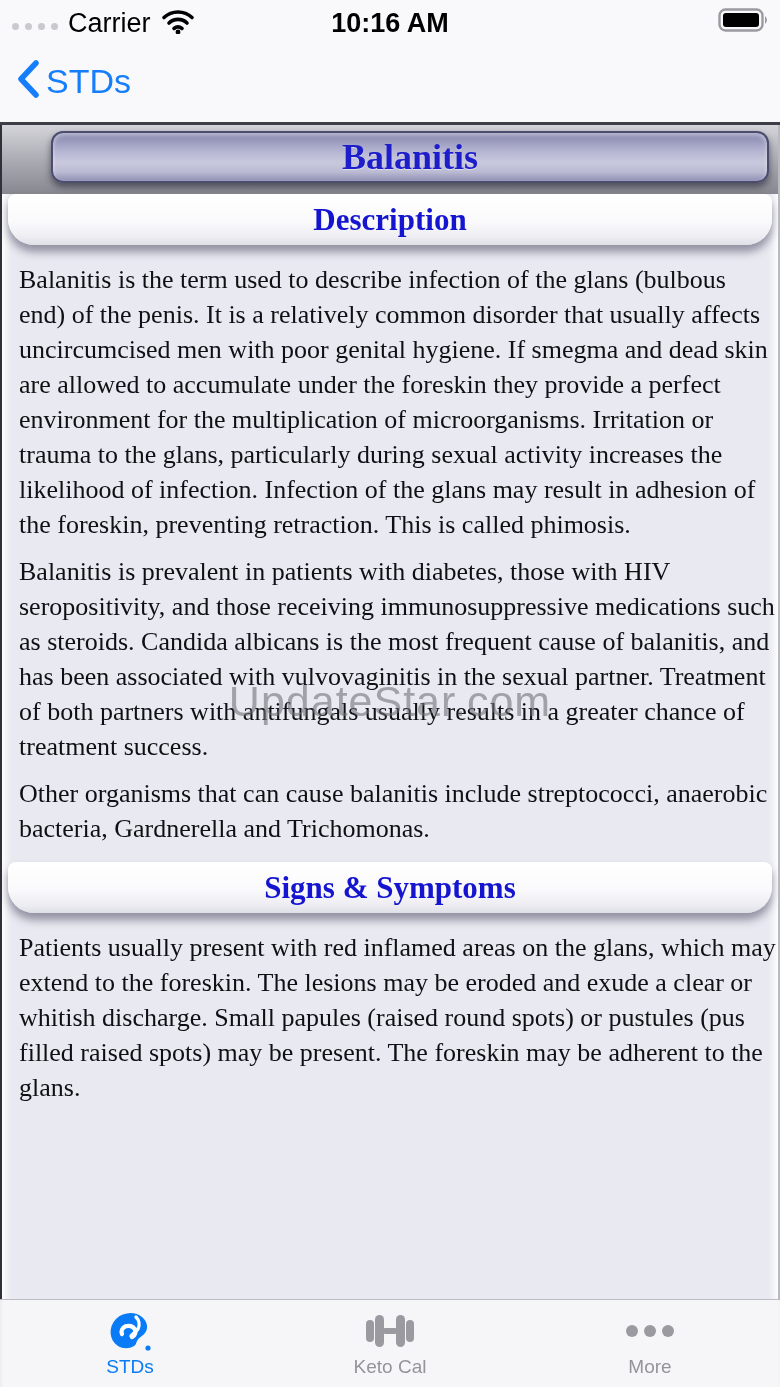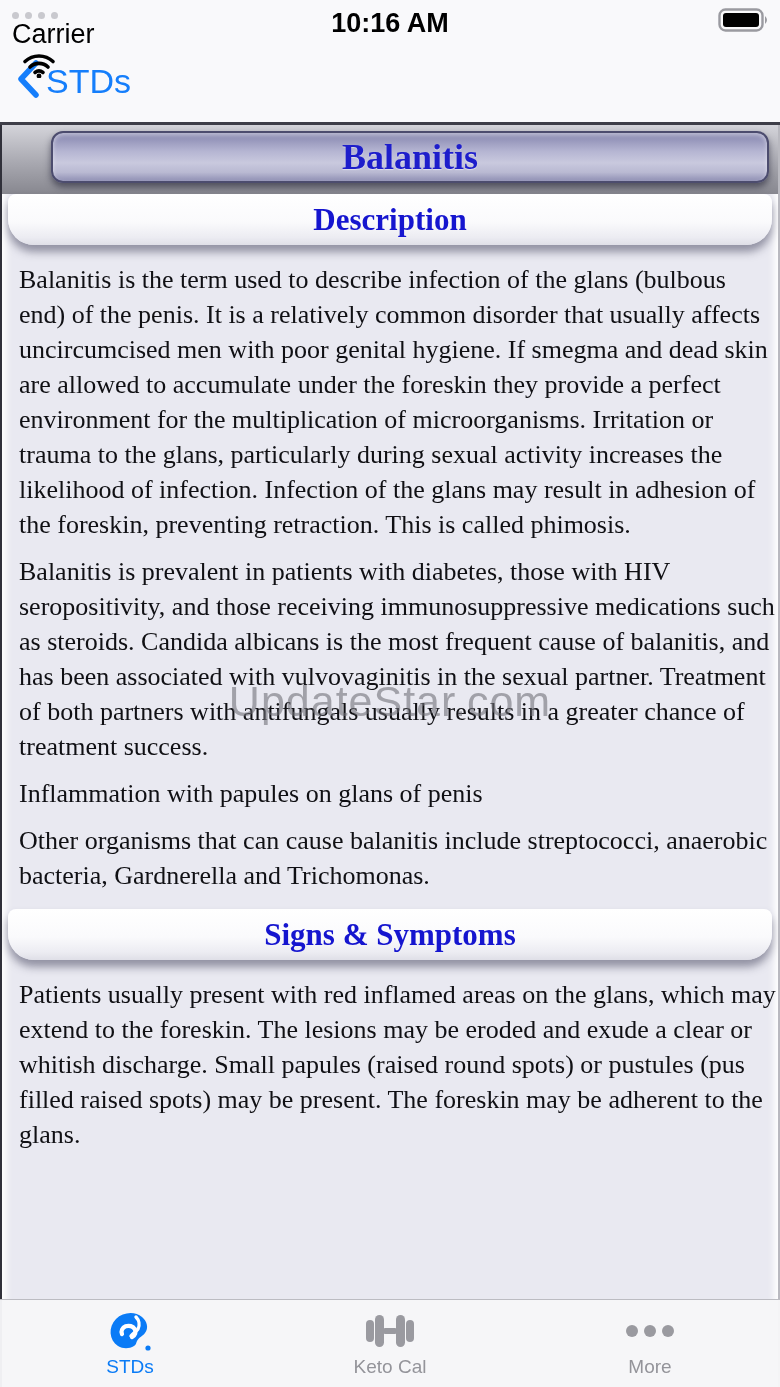--- a/index.html
+++ b/index.html
@@ -7,25 +7,24 @@
   body {
     font-family: "Liberation Sans", sans-serif;
     background: #f9f9fb;
     position: relative;
     -webkit-font-smoothing: antialiased;
   }
 
   
   .status-bar {
     height: 40px;
-    display: flex; align-items: flex-start;
+    display: flex; align-items: center;
     padding: 6px 12px 0 12px;
     font-size: 26px; color: #000;
     position: relative;
-    flex-direction: column;
   }
   .signal-dots { display: flex; gap: 6px; margin-right: 10px; margin-top: 6px; }
   .signal-dots i { width: 7px; height: 7px; border-radius: 50%; background: #c9c9ce; display: block; }
   .carrier-label { font-size: 27px; color: #000; }
   .wifi-icon { margin-left: 10px; margin-top: 2px; }
   .status-time {
     position: absolute; left: 0; right: 0; text-align: center;
     font-size: 27px; font-weight: 600; color: #000; top: 8px;
   }
   .battery { position: absolute; right: 10px; top: 8px; display: flex; align-items: center; }
@@ -165,21 +164,20 @@
     </div>
   </div>
 
   <div class="section-bar">
     <span class="section-heading">Description</span>
   </div>
 
   <div class="text-block">
     <p>Balanitis is the term used to describe infection of the glans (bulbous end) of the penis. It is a relatively common disorder that usually affects uncircumcised men with poor genital hygiene. If smegma and dead skin are allowed to accumulate under the foreskin they provide a perfect environment for the multiplication of microorganisms. Irritation or trauma to the glans, particularly during sexual activity increases the likelihood of infection. Infection of the glans may result in adhesion of the foreskin, preventing retraction. This is called phimosis.</p>
     <p>Balanitis is prevalent in patients with diabetes, those with HIV seropositivity, and those receiving immunosuppressive medications such as steroids. Candida albicans is the most frequent cause of balanitis, and has been associated with vulvovaginitis in the sexual partner. Treatment of both partners with antifungals usually results in a greater chance of treatment success.</p>
-    <p>Inflammation with papules on glans of penis</p>
     <p>Other organisms that can cause balanitis include streptococci, anaerobic bacteria, Gardnerella and Trichomonas.</p>
   </div>
 
   <div class="section-bar">
     <span class="section-heading">Signs &amp; Symptoms</span>
   </div>
 
   <div class="text-block">
     <p>Patients usually present with red inflamed areas on the glans, which may extend to the foreskin. The lesions may be eroded and exude a clear or whitish discharge. Small papules (raised round spots) or pustules (pus filled raised spots) may be present. The foreskin may be adherent to the glans.</p>
   </div>

